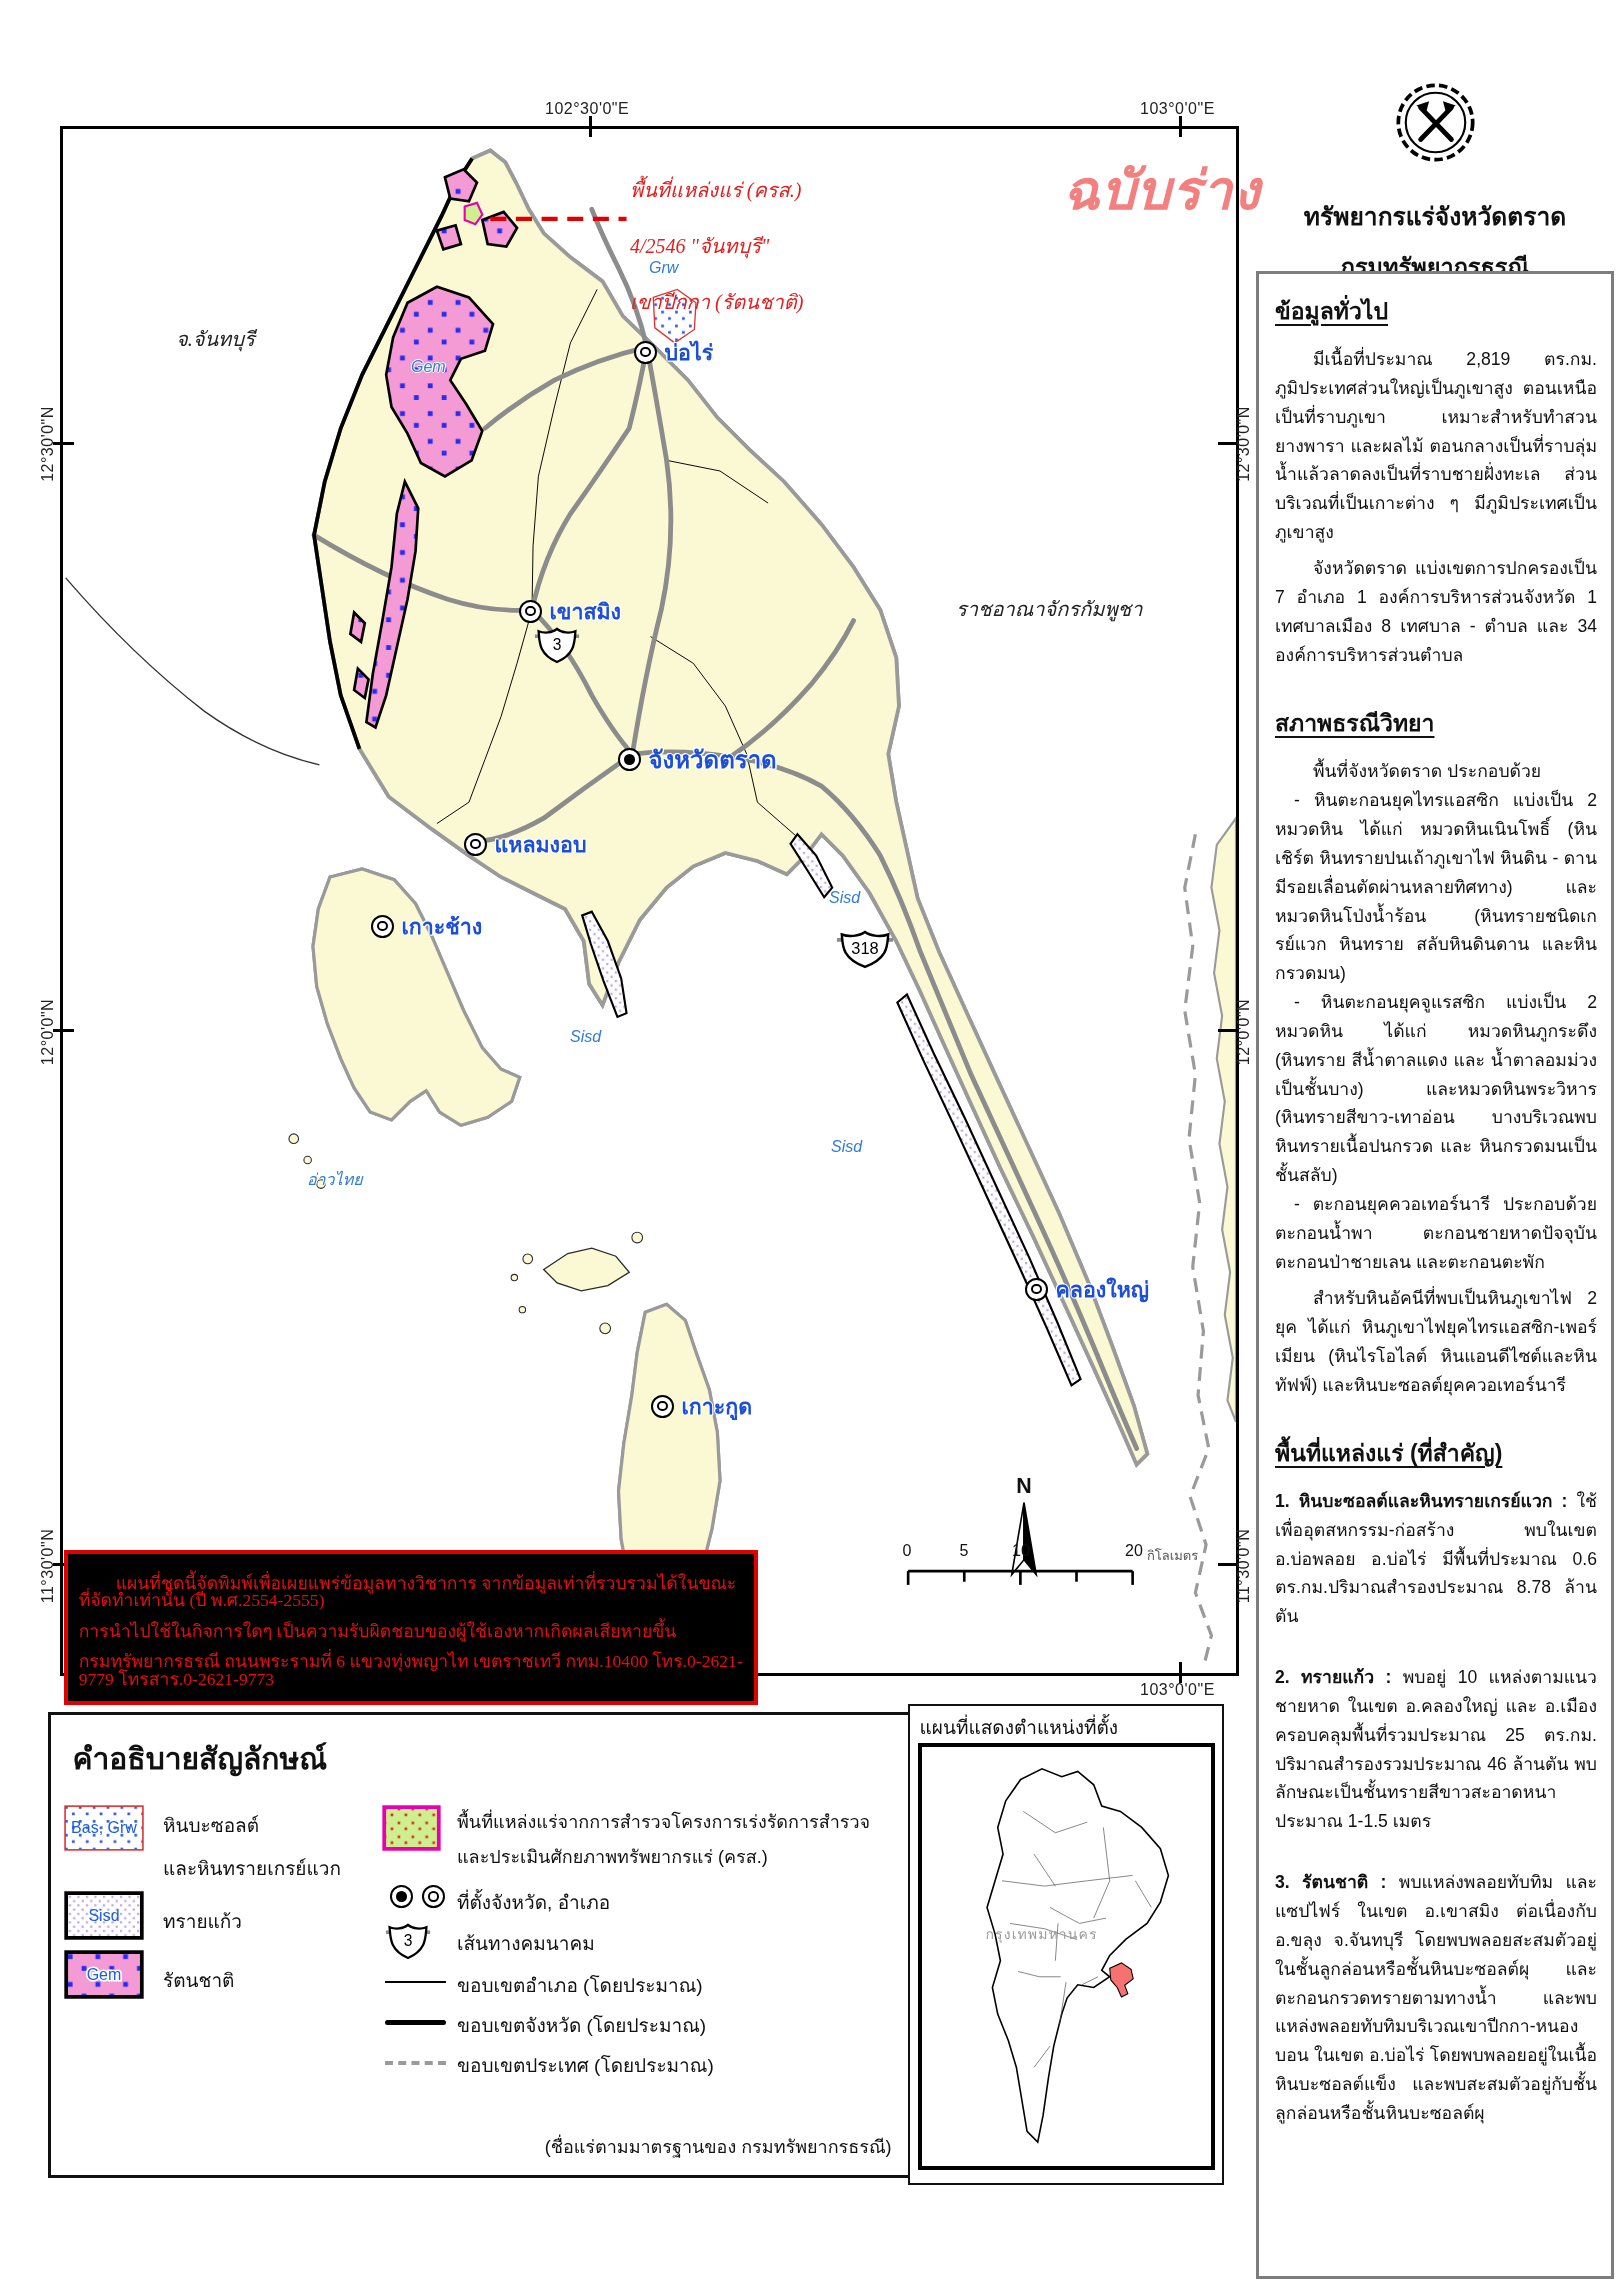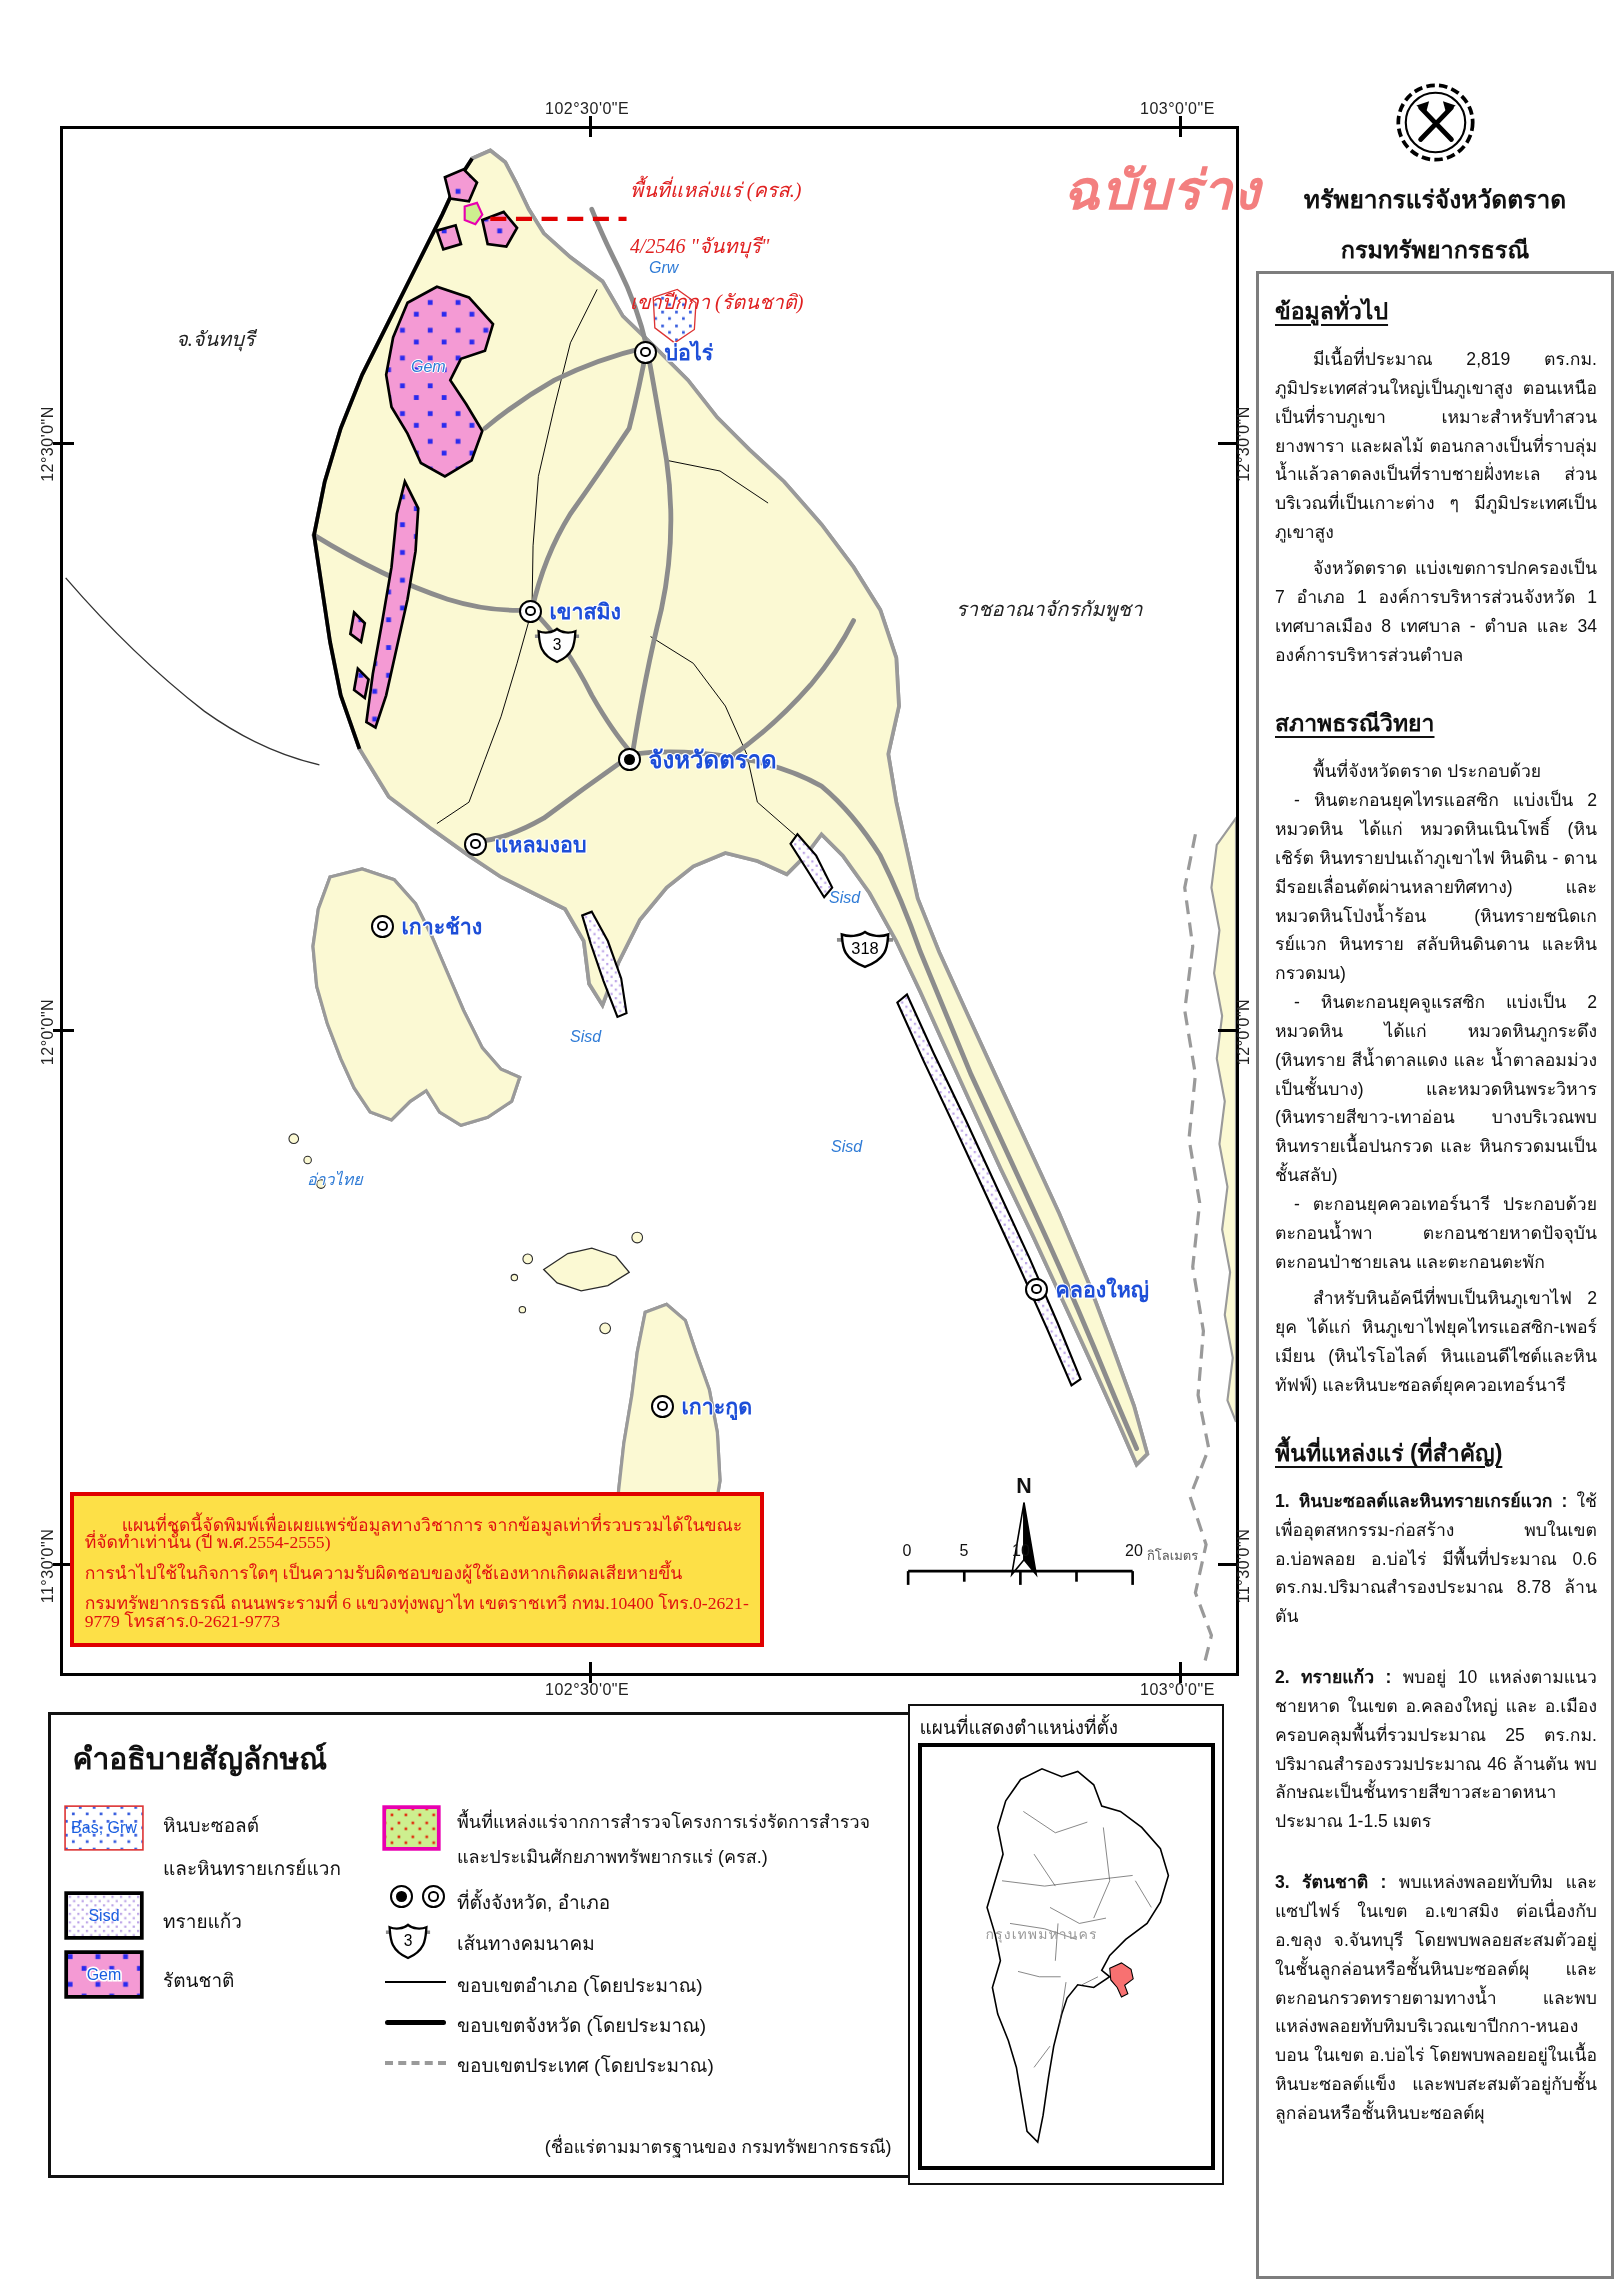--- a/index.html
+++ b/index.html
@@ -22,31 +22,31 @@
   .town .name{font-size:21.4px;font-weight:600;color:#1d4ed8;
               text-shadow:1.1px 0 #fff,-1.1px 0 #fff,0 1.1px #fff,0 -1.1px #fff,1.1px 1.1px #fff,-1.1px -1.1px #fff;}
   .marker{width:19px;height:19px;border:2.1px solid #000;border-radius:50%;background:#fff;
           display:flex;align-items:center;justify-content:center;flex:none;}
   .marker .core{width:9.6px;height:9.6px;border-radius:50%;}
   .marker.province .core{background:#000;width:10.7px;height:10.7px;}
   .marker.district .core{border:2.1px solid #000;width:6.4px;height:6.4px;background:#fff;}
   .shield{position:absolute;}
   .shield text{font-size:34px;fill:#000;font-family:"Liberation Sans",sans-serif;}
   
-  #disclaimer{left:64px;top:1492px;width:694px;height:155px;border:4.8px solid #e00000;background:#fde047;
-              color:#e01010;font-size:17.6px;line-height:1.0;padding:7.5px 10.7px;box-sizing:border-box;margin-left:6px;}
+  #disclaimer{left:64px;top:1550px;width:694px;height:155px;border:4.8px solid #e00000;background:#000000;
+              color:#e01010;font-size:17.6px;line-height:1.0;padding:7.5px 10.7px;box-sizing:border-box;}
   #disclaimer p{margin:13px 0 0 0;font-family:"Liberation Serif",serif;}
   #disclaimer p.ind{text-indent:37px;}
   
   .scale-num{font-size:16px;color:#111;transform:translateX(-50%);}
   .scale-unit{font-size:13px;color:#555;}
   
   #title-block{left:1256px;top:80px;width:358px;text-align:center;}
   #title-block .logo{margin:0 auto;}
-  #title-block h1{font-size:24.6px;margin:13px 0 0 0;font-weight:bold;}
+  #title-block h1{font-size:24.6px;margin:30px 0 0 0;font-weight:bold;}
   #title-block h2{font-size:23.5px;margin:11.7px 0 0 0;font-weight:bold;}
   #title-block h3{font-size:22.4px;margin:11.7px 0 0 0;font-weight:bold;}
   #info-panel{left:1256px;top:271px;width:358px;height:2008px;border:3.7px solid #7d7d7d;background:#fff;
               box-sizing:border-box;padding:19px 14px 16px 16px;}
   #info-panel .sec-head{font-size:23px;font-weight:bold;text-decoration:underline;text-underline-offset:5.3px;margin:0 0 16px 0;}
   #info-panel p{font-size:17.6px;line-height:1.64;margin:0 0 7.5px 0;text-align:justify;}
   #info-panel p.ind{text-indent:38px;}
   #info-panel .gap{height:28px;}
   #info-panel b{font-weight:bold;}
   

